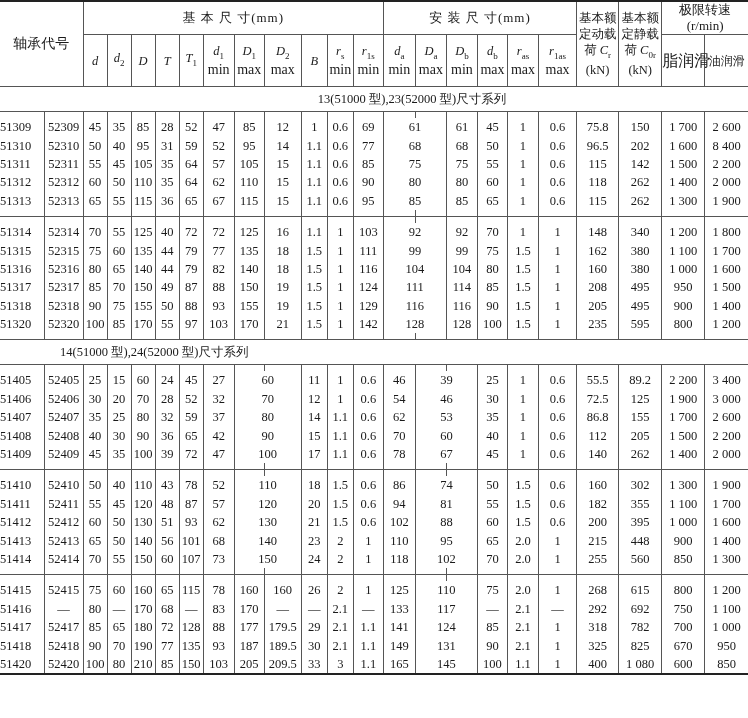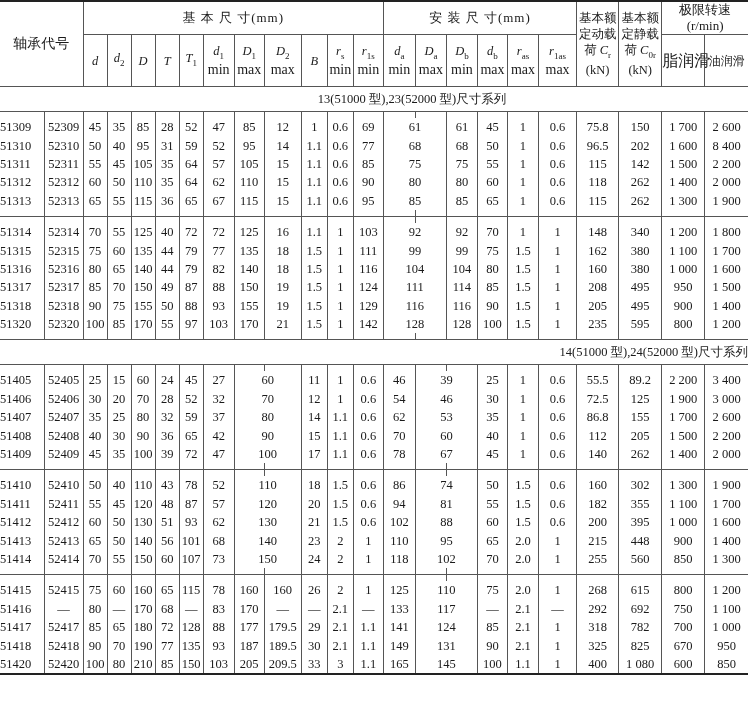--- a/index.html
+++ b/index.html
@@ -454,21 +454,21 @@
         <td></td>
         <td></td>
         <td></td>
         <td></td>
         <td></td>
         <td></td>
         <td></td>
         <td></td>
       </tr>
       <tr class="sect">
-        <td colspan="23" style="text-align: right; ">14(51000 型),24(52000 型)尺寸系列</td>
+        <td colspan="23" style="text-align: left; padding-left: 60px;">14(51000 型),24(52000 型)尺寸系列</td>
       </tr>
       <tr class="gap">
         <td class="first"></td>
         <td></td>
         <td></td>
         <td></td>
         <td></td>
         <td></td>
         <td></td>
         <td></td>

